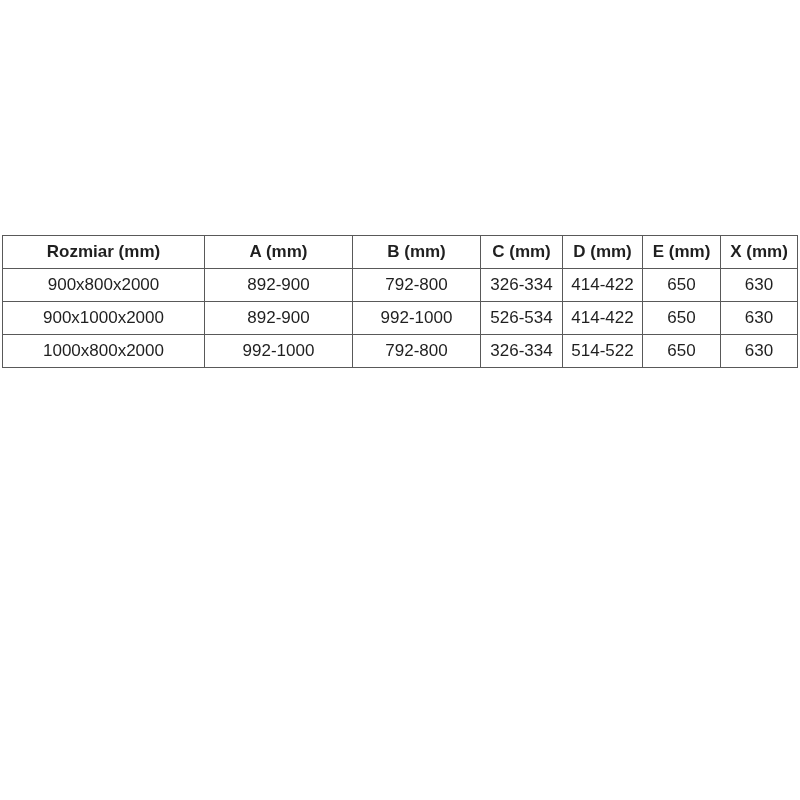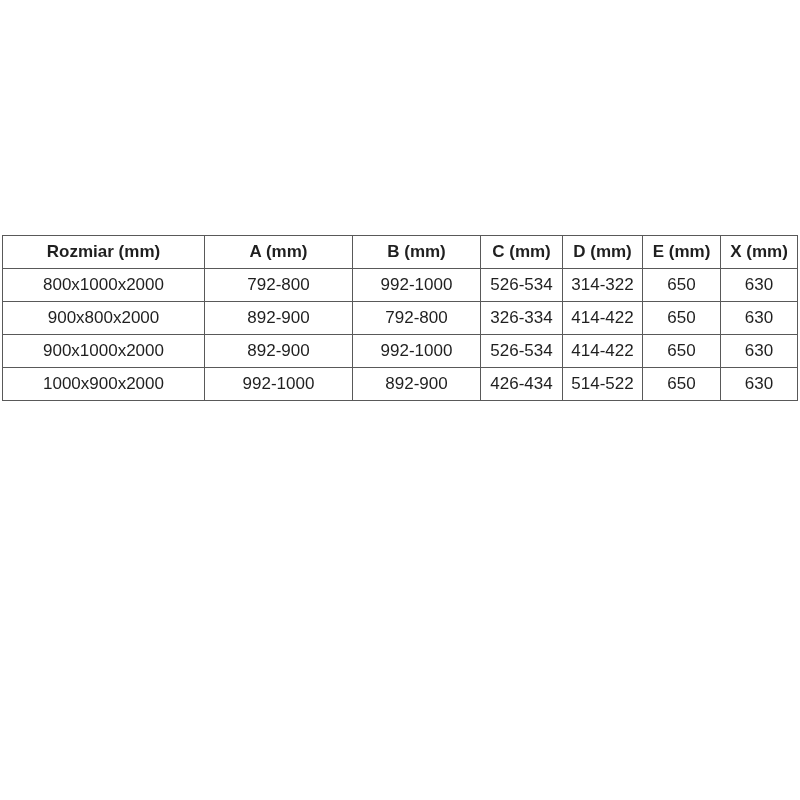--- a/index.html
+++ b/index.html
@@ -65,50 +65,41 @@
           <th>A (mm)</th>
           <th>B (mm)</th>
           <th>C (mm)</th>
           <th>D (mm)</th>
           <th>E (mm)</th>
           <th>X (mm)</th>
         </tr>
     </thead>
     <tbody>
         <tr>
-          <td>800x1000x2000</td>
-          <td>792-800</td>
-          <td>992-1000</td>
-          <td>526-534</td>
-          <td>314-322</td>
-          <td>650</td>
-          <td>630</td>
-        </tr>
-        <tr>
           <td>900x800x2000</td>
           <td>892-900</td>
           <td>792-800</td>
           <td>326-334</td>
           <td>414-422</td>
           <td>650</td>
           <td>630</td>
         </tr>
         <tr>
           <td>900x1000x2000</td>
           <td>892-900</td>
           <td>992-1000</td>
           <td>526-534</td>
           <td>414-422</td>
           <td>650</td>
           <td>630</td>
         </tr>
         <tr>
-          <td>1000x900x2000</td>
+          <td>1000x800x2000</td>
           <td>992-1000</td>
-          <td>892-900</td>
-          <td>426-434</td>
+          <td>792-800</td>
+          <td>326-334</td>
           <td>514-522</td>
           <td>650</td>
           <td>630</td>
         </tr>
       </tbody>
   </table>
 </div>
 
 </body></html>

